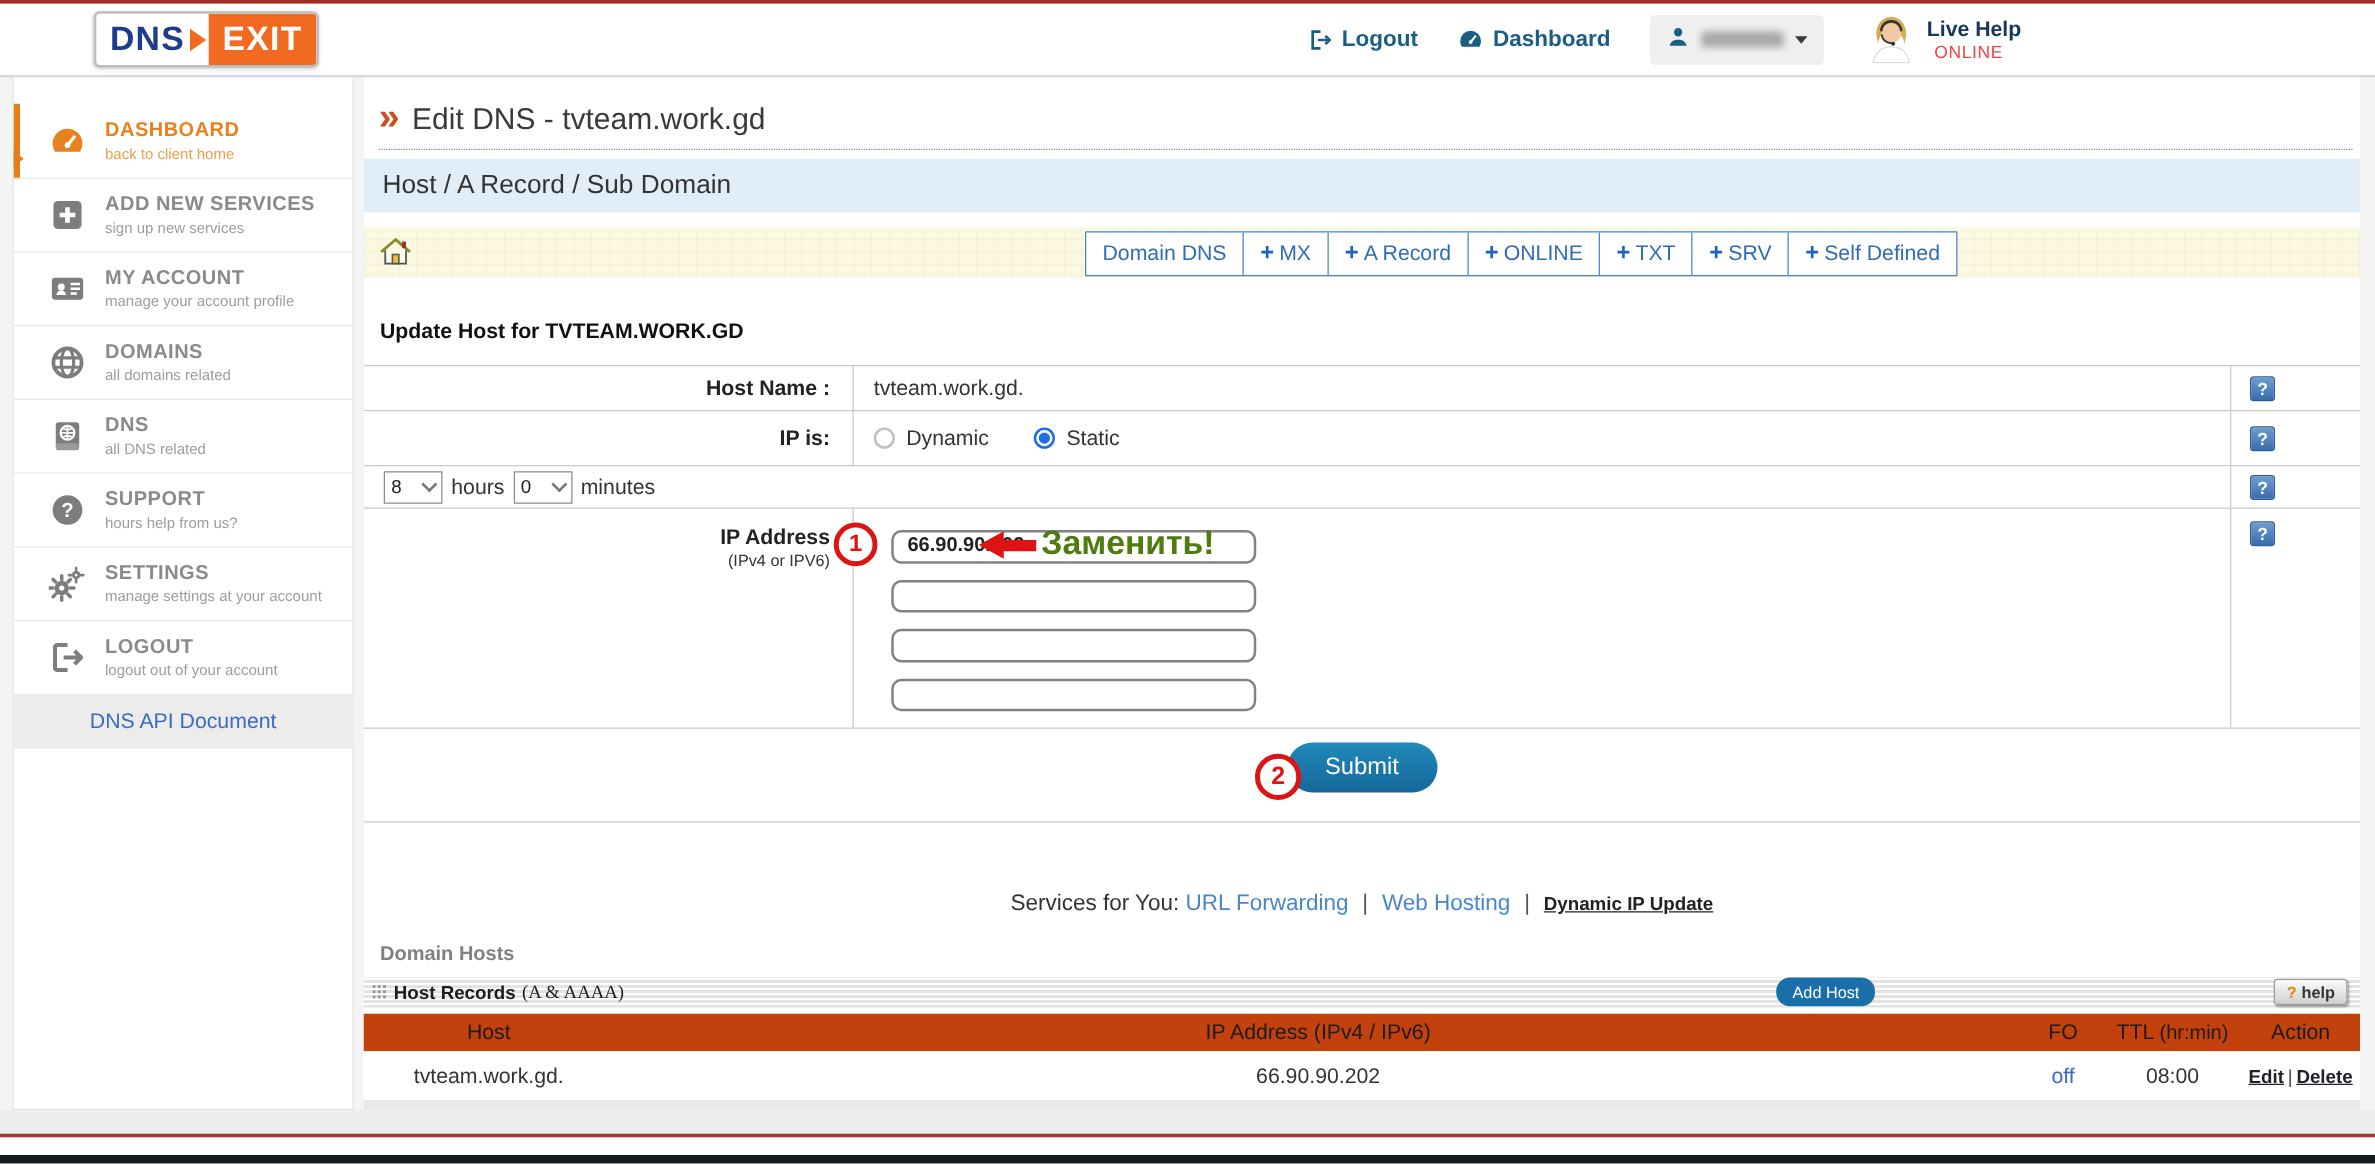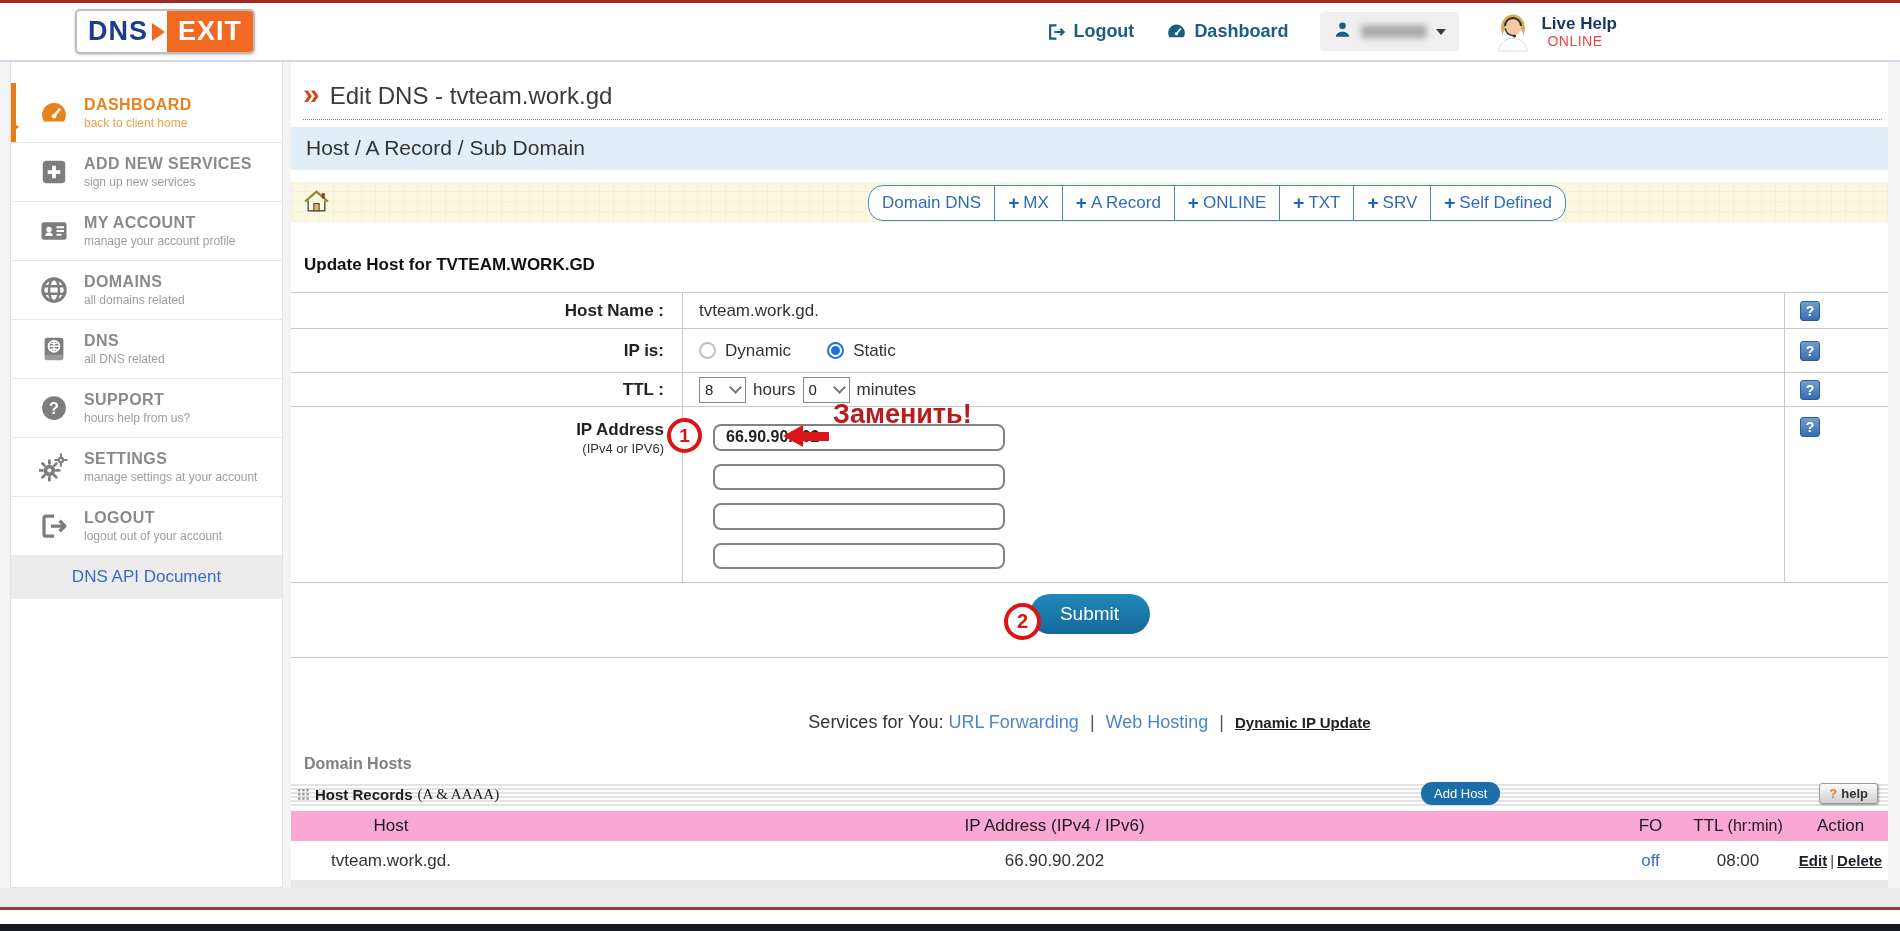--- a/index.html
+++ b/index.html
@@ -42,21 +42,21 @@
   .main{position:absolute;left:291px;top:62px;width:1597px;height:826px;background:#fff;}
   .title-row{display:flex;align-items:center;gap:10px;margin:20px 6px 0 12px;padding-bottom:9px;border-bottom:1px dotted #8080a8;}
   .chev{color:#c94f1f;font-size:30px;font-weight:bold;line-height:20px;margin-top:-4px;}
   .page-title{font-size:24px;color:#3a3a3a;}
   .section-bar{margin-top:7px;background:#e1eef8;padding:9px 0 10px 15px;font-size:21px;color:#333;}
   .toolbar{margin-top:12px;height:40px;position:relative;background:
      repeating-linear-gradient(90deg, rgba(222,214,160,.22) 0 1px, transparent 1px 14px),
      repeating-linear-gradient(0deg, rgba(222,214,160,.22) 0 1px, transparent 1px 10px),
      #fbf8e2;}
   .home-ic{position:absolute;left:12px;top:6px;cursor:pointer;}
-  .tabs{position:absolute;left:577px;top:3px;display:flex;border:1px solid #4a84c4;border-radius:15px;background:#fff;overflow:hidden;}
+  .tabs{position:absolute;left:577px;top:3px;display:flex;border:1px solid #4a84c4;border-radius:1px;background:#fff;overflow:hidden;}
   .tab{padding:6px 13px;font-size:17px;color:#2f6cb5;white-space:nowrap;cursor:pointer;display:flex;align-items:center;}
   .tab + .tab{border-left:1px solid #4a84c4;}
   .tab .plus{font-weight:bold;color:#1f63c0;margin-right:4px;font-size:19px;}
   .tab .plus:empty{margin-right:0;}
 
   .form-title{margin:33px 0 0 13px;font-size:17px;font-weight:bold;color:#111;}
 
   .form-table{margin-top:17px;border-top:1px solid #c9c9c9;}
   .f-row{display:flex;border-bottom:1px solid #c9c9c9;box-sizing:border-box;}
   .f-label{width:392px;flex:0 0 392px;display:flex;flex-direction:column;justify-content:center;align-items:flex-end;padding-right:18px;box-sizing:border-box;border-right:1px solid #c9c9c9;font-weight:bold;font-size:17px;color:#222;}
@@ -87,21 +87,21 @@
   .svc-dyn{font-weight:bold;font-size:15px;color:#222;text-decoration:underline;cursor:pointer;}
 
   .dh-title{margin:22px 0 0 13px;font-size:16px;font-weight:bold;color:#808080;}
   .rec-bar{margin-top:9px;height:24px;position:relative;display:flex;align-items:center;padding-left:7px;font-size:15px;color:#1c1c1c;background:repeating-linear-gradient(180deg,#fff 0 2px,#e3e3e3 2px 4px);}
   .rec-bold{font-weight:bold;margin-left:6px;}
   .rec-norm{margin-left:5px;font-family:Liberation Serif, serif;}
   .add-host{position:absolute;left:1130px;top:0;height:23px;padding:0 13px;background:#1b6fa8;color:#fff;font-size:13px;border-radius:11px;display:flex;align-items:center;cursor:pointer;}
   .help-btn{position:absolute;right:10px;top:1px;height:21px;padding:0 9px;background:linear-gradient(#fbfbfb,#cfcfcf);border:1px solid #9a9a9a;border-radius:3px;display:flex;align-items:center;gap:4px;font-size:13px;font-weight:bold;color:#333;box-shadow:1px 1px 2px rgba(0,0,0,.35);box-sizing:border-box;cursor:pointer;}
   .help-q{color:#e08418;}
 
-  .dh-head{margin-top:5px;display:flex;align-items:center;height:30px;background:#f9a8d4;font-size:17px;color:#1c1c1c;}
+  .dh-head{margin-top:5px;display:flex;align-items:center;height:30px;background:#c2410c;font-size:17px;color:#1c1c1c;}
   .dh-row{display:flex;align-items:center;height:39px;background:#fff;font-size:17px;color:#333;}
   .c-host{width:200px;flex:0 0 200px;text-align:center;}
   .c-ip{flex:1;text-align:center;}
   .c-fo{width:65px;flex:0 0 65px;text-align:center;}
   .c-ttl{width:110px;flex:0 0 110px;text-align:center;}
   .c-act{width:95px;flex:0 0 95px;text-align:center;}
   .ttl-unit{font-size:16px;}
   .fo-link{color:#3a6bc4;cursor:pointer;}
   .act-link{color:#20202a;text-decoration:underline;font-weight:bold;cursor:pointer;font-size:15px;}
   .act-sep{color:#444;margin:0 3px;font-size:15px;}
@@ -113,21 +113,21 @@
   .taskbar{position:absolute;left:0;top:924px;width:100%;height:7px;background:#171a20;}
 
   
   .ann{position:absolute;z-index:20;}
   .ann-circle{border-radius:50%;border:4px solid #dc1414;background:#fff;color:#dc1414;font-weight:bold;display:flex;align-items:center;justify-content:center;box-sizing:border-box;}
   .ann-c1{left:667px;top:418px;width:35px;height:35px;font-size:19px;}
   .ann-c2{left:1004px;top:603px;width:37px;height:37px;font-size:20px;}
   .ann-arrow{left:783px;top:425px;display:flex;align-items:center;}
   .ann-tri{width:0;height:0;border-top:11px solid transparent;border-bottom:11px solid transparent;border-right:20px solid #dc1414;}
   .ann-tail{width:27px;height:9px;background:#dc1414;margin-left:-1px;}
-  .ann-text{left:833px;top:399px;font-size:27px;font-weight:bold;color:#b91c1c;}
+  .ann-text{left:833px;top:419px;font-size:27px;font-weight:bold;color:#4d7c0f;}
 </style>
 </head>
 <body>
 
 <div class="page">
   <div class="top-line"></div>
 
   <header>
     <div class="logo">
       <span class="logo-dns">DNS</span>
@@ -329,21 +329,20 @@
           <span class="radio"></span>
           <span class="rad-lab">Dynamic</span>
           <span class="radio sel"></span>
           <span class="rad-lab2">Static</span>
         </div>
         <div class="f-help">
             <span class="qicon">?</span>
           </div>
       </div>
       <div class="f-row r3">
-        <div class="f-label">TTL :</div>
         <div class="f-value">
           <span class="sel-box">
               <span>8</span>
               <span class="sel-car"></span>
             </span>
           <span class="unit">hours</span>
           <span class="sel-box">
               <span>0</span>
               <span class="sel-car"></span>
             </span>

